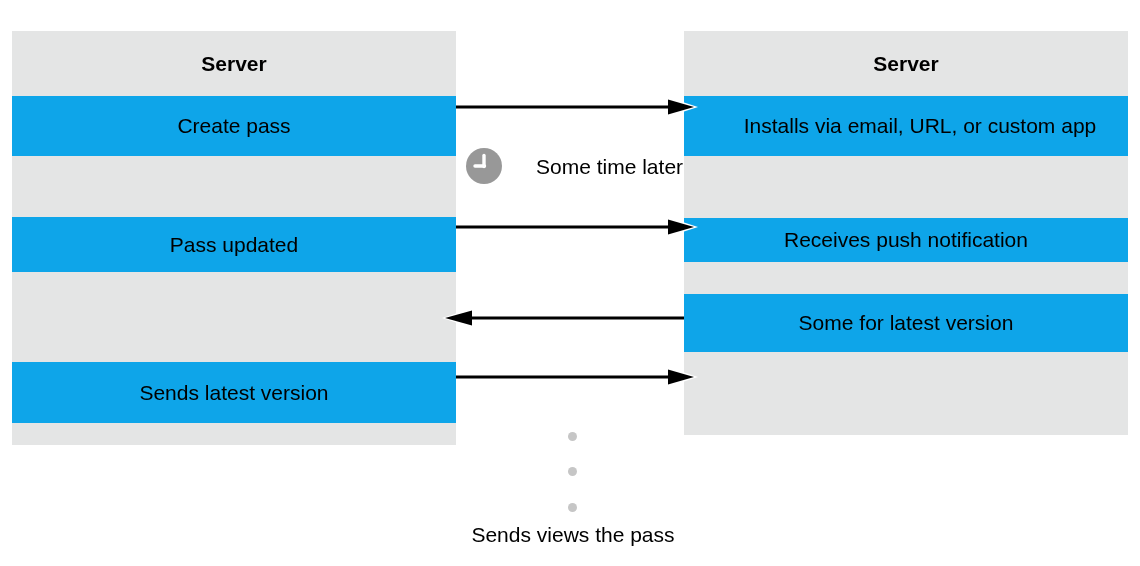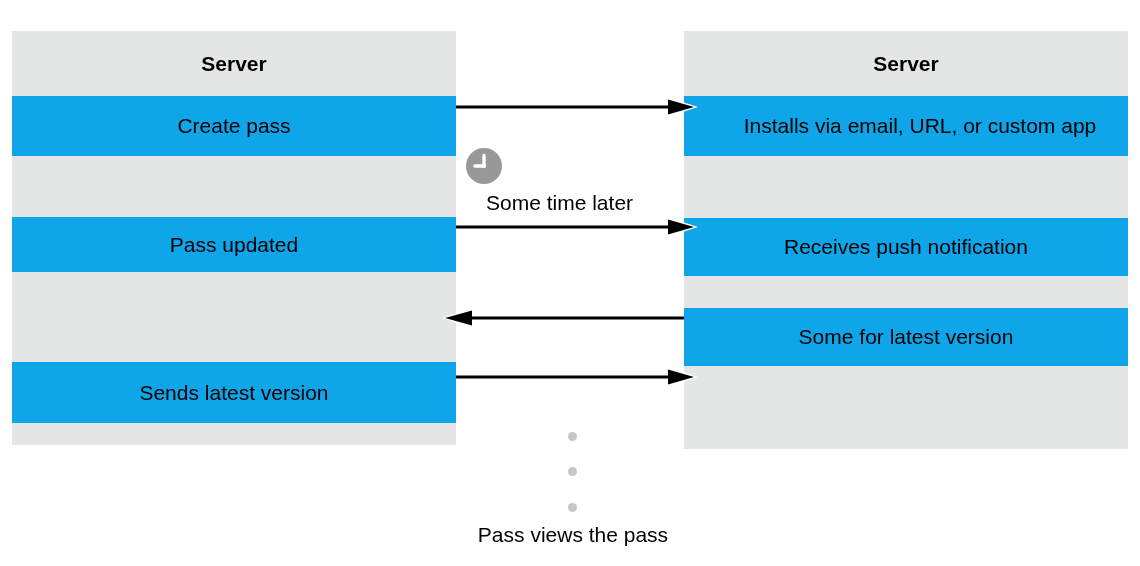--- a/index.html
+++ b/index.html
@@ -31,35 +31,35 @@
   .srv-b1 { height: 60px; }
   .srv-g1 { height: 61px; }
   .srv-b2 { height: 55px; }
   .srv-g2 { height: 90px; }
   .srv-b3 { height: 61px; text-align: center; }
   .srv-g3 { height: 22px; }
 
   
   .cli-b1 { height: 60px; padding-left: 28px; }
   .cli-g1 { height: 62px; }
-  .cli-b2 { height: 58px; }
+  .cli-b2 { height: 44px; }
   .cli-g2 { height: 32px; }
   .cli-b3 { height: 58px; }
   .cli-g3 { height: 83px; }
 
   .arrow-svg { position: absolute; width: 244px; height: 24px; z-index: 3; }
   .arrow-1 { left: 456px; top: 95px; }
   .arrow-2 { left: 456px; top: 215px; }
   .arrow-3 { left: 440px; top: 306px; }
   .arrow-4 { left: 456px; top: 365px; }
 
   .clock { position: absolute; left: 466px; top: 148px; width: 36px; height: 36px; z-index: 2; }
   .some-time-later {
-    position: absolute; left: 486px; top: 154px;
-    font-size: 21px; line-height: 25px; white-space: nowrap; z-index: 2; margin-top: 36px;
+    position: absolute; left: 536px; top: 154px;
+    font-size: 21px; line-height: 25px; white-space: nowrap; z-index: 2;
   }
   .dot {
     position: absolute; left: 568px; width: 9px; height: 9px;
     border-radius: 50%; background: #c6c6c6;
   }
   .dot-1 { top: 432px; }
   .dot-2 { top: 467px; }
   .dot-3 { top: 503px; }
   .user-views {
     position: absolute; left: 423px; top: 522px; width: 300px;
@@ -135,15 +135,15 @@
   <svg class="arrow-svg arrow-4" viewBox="0 0 244 24">
     <polygon points="208,1 242,12 208,23" fill="#ffffff"></polygon>
     <line x1="0" y1="12" x2="216" y2="12" stroke="#000000" stroke-width="2.8"></line>
     <polygon points="212,4.5 238,12 212,19.5" fill="#000000"></polygon>
   </svg>
 
   <div class="dot dot-1"></div>
   <div class="dot dot-2"></div>
   <div class="dot dot-3"></div>
 
-  <div class="user-views">Pass views the pass</div>
+  <div class="user-views">Sends views the pass</div>
 
 </div>
 
 </body></html>

